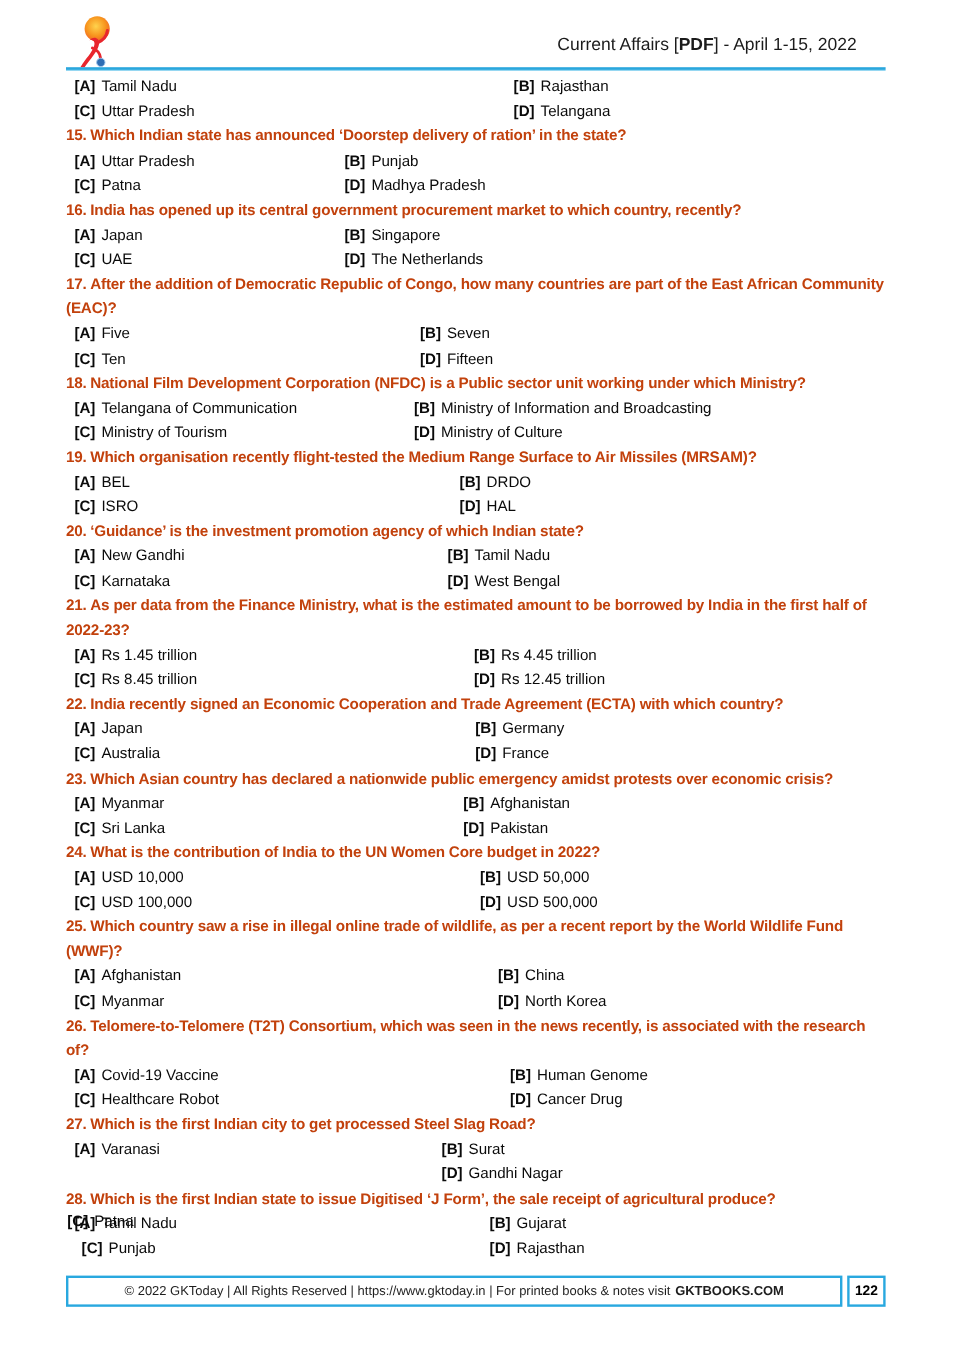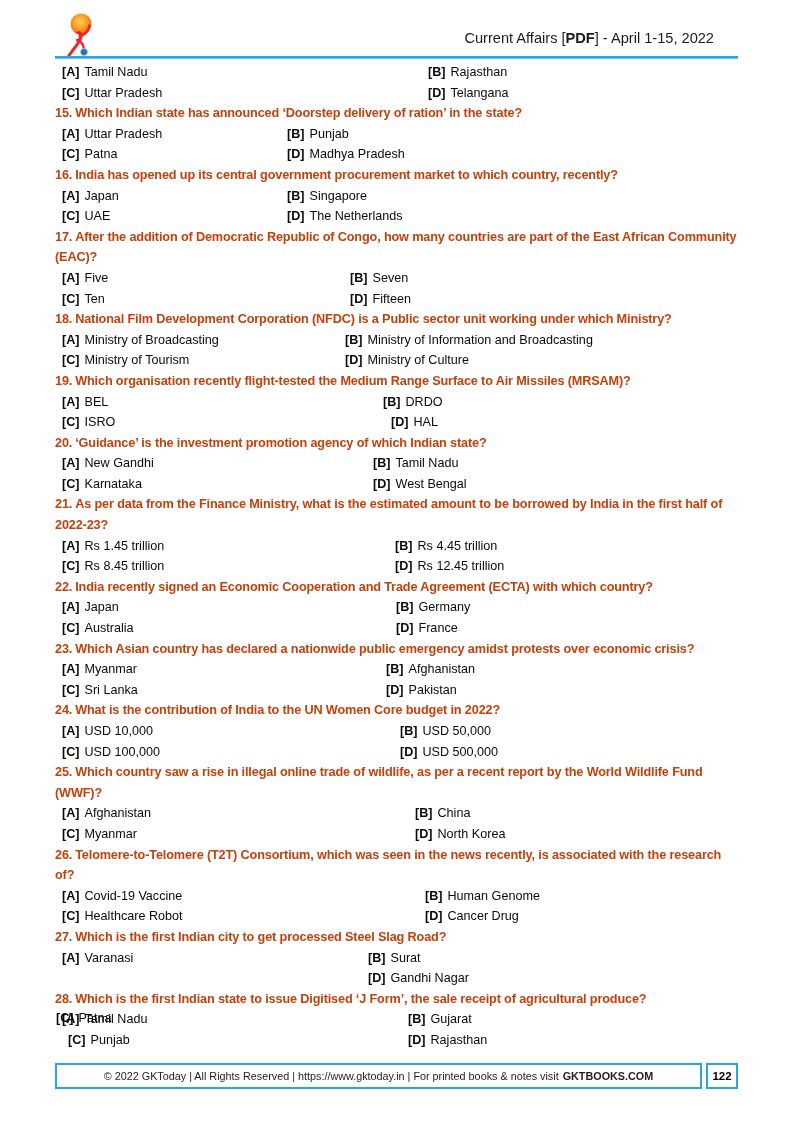--- a/index.html
+++ b/index.html
@@ -83,35 +83,35 @@
       <div class="opt-row">
         <span class="opt" style="left: 7px;"><b class="mk">[A]</b><span>Five</span></span>
         <span class="opt" style="left: 295px;"><b class="mk">[B]</b><span>Seven</span></span>
       </div>
       <div class="opt-row">
         <span class="opt" style="left: 7px;"><b class="mk">[C]</b><span>Ten</span></span>
         <span class="opt" style="left: 295px;"><b class="mk">[D]</b><span>Fifteen</span></span>
       </div>
       <p class="q"><span class="qn">18.</span><span>National Film Development Corporation (NFDC) is a Public sector unit working under which Ministry?</span></p>
       <div class="opt-row">
-        <span class="opt" style="left: 7px;"><b class="mk">[A]</b><span>Ministry of Broadcasting</span></span>
+        <span class="opt" style="left: 7px;"><b class="mk">[A]</b><span>Telangana of Communication</span></span>
         <span class="opt" style="left: 290px;"><b class="mk">[B]</b><span>Ministry of Information and Broadcasting</span></span>
       </div>
       <div class="opt-row">
         <span class="opt" style="left: 7px;"><b class="mk">[C]</b><span>Ministry of Tourism</span></span>
         <span class="opt" style="left: 290px;"><b class="mk">[D]</b><span>Ministry of Culture</span></span>
       </div>
       <p class="q"><span class="qn">19.</span><span>Which organisation recently flight-tested the Medium Range Surface to Air Missiles (MRSAM)?</span></p>
       <div class="opt-row">
         <span class="opt" style="left: 7px;"><b class="mk">[A]</b><span>BEL</span></span>
         <span class="opt" style="left: 328px;"><b class="mk">[B]</b><span>DRDO</span></span>
       </div>
       <div class="opt-row">
         <span class="opt" style="left: 7px;"><b class="mk">[C]</b><span>ISRO</span></span>
-        <span class="opt" style="left: 336px;"><b class="mk">[D]</b><span>HAL</span></span>
+        <span class="opt" style="left: 328px;"><b class="mk">[D]</b><span>HAL</span></span>
       </div>
       <p class="q"><span class="qn">20.</span><span>‘Guidance’ is the investment promotion agency of which Indian state?</span></p>
       <div class="opt-row">
         <span class="opt" style="left: 7px;"><b class="mk">[A]</b><span>New Gandhi</span></span>
         <span class="opt" style="left: 318px;"><b class="mk">[B]</b><span>Tamil Nadu</span></span>
       </div>
       <div class="opt-row">
         <span class="opt" style="left: 7px;"><b class="mk">[C]</b><span>Karnataka</span></span>
         <span class="opt" style="left: 318px;"><b class="mk">[D]</b><span>West Bengal</span></span>
       </div>

